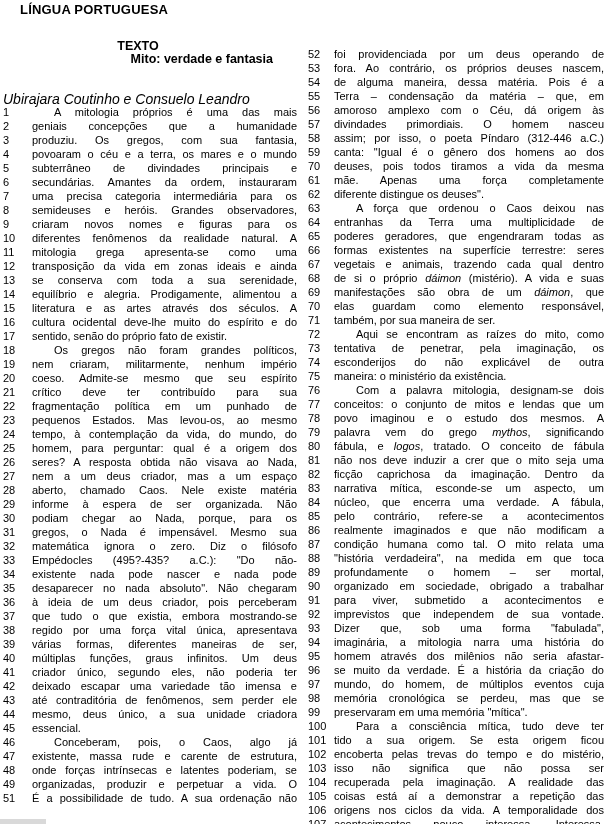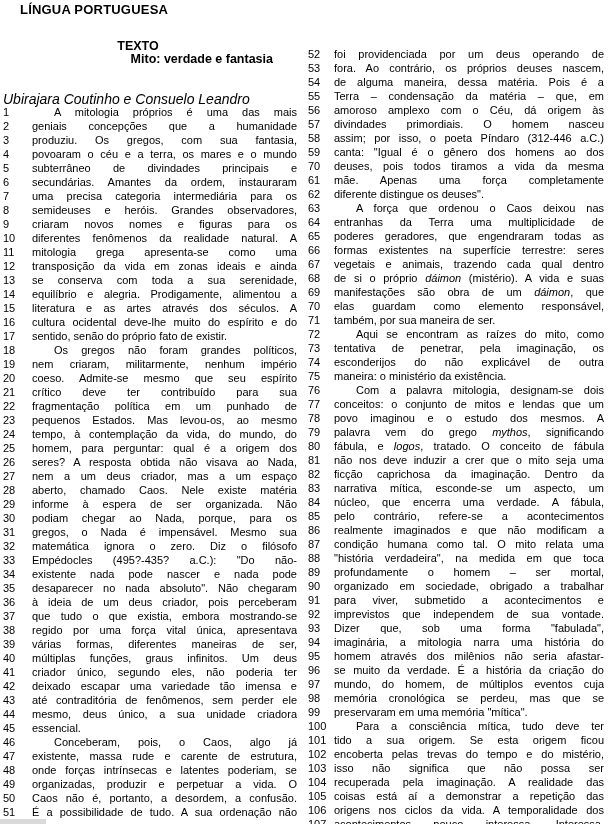--- a/index.html
+++ b/index.html
@@ -290,24 +290,20 @@
       </div>
       <div class="line">
         <span class="num">48</span>
         <span class="txt">onde forças intrínsecas e latentes poderiam, se</span>
       </div>
       <div class="line">
         <span class="num">49</span>
         <span class="txt">organizadas, produzir e perpetuar a vida. O</span>
       </div>
       <div class="line">
-        <span class="num">50</span>
-        <span class="txt">Caos não é, portanto, a desordem, a confusão.</span>
-      </div>
-      <div class="line">
         <span class="num">51</span>
         <span class="txt">É a possibilidade de tudo. A sua ordenação não</span>
       </div>
     </div>
   <div class="col" id="col-right">
       <div class="line">
         <span class="num">52</span>
         <span class="txt">foi providenciada por um deus operando de</span>
       </div>
       <div class="line">

